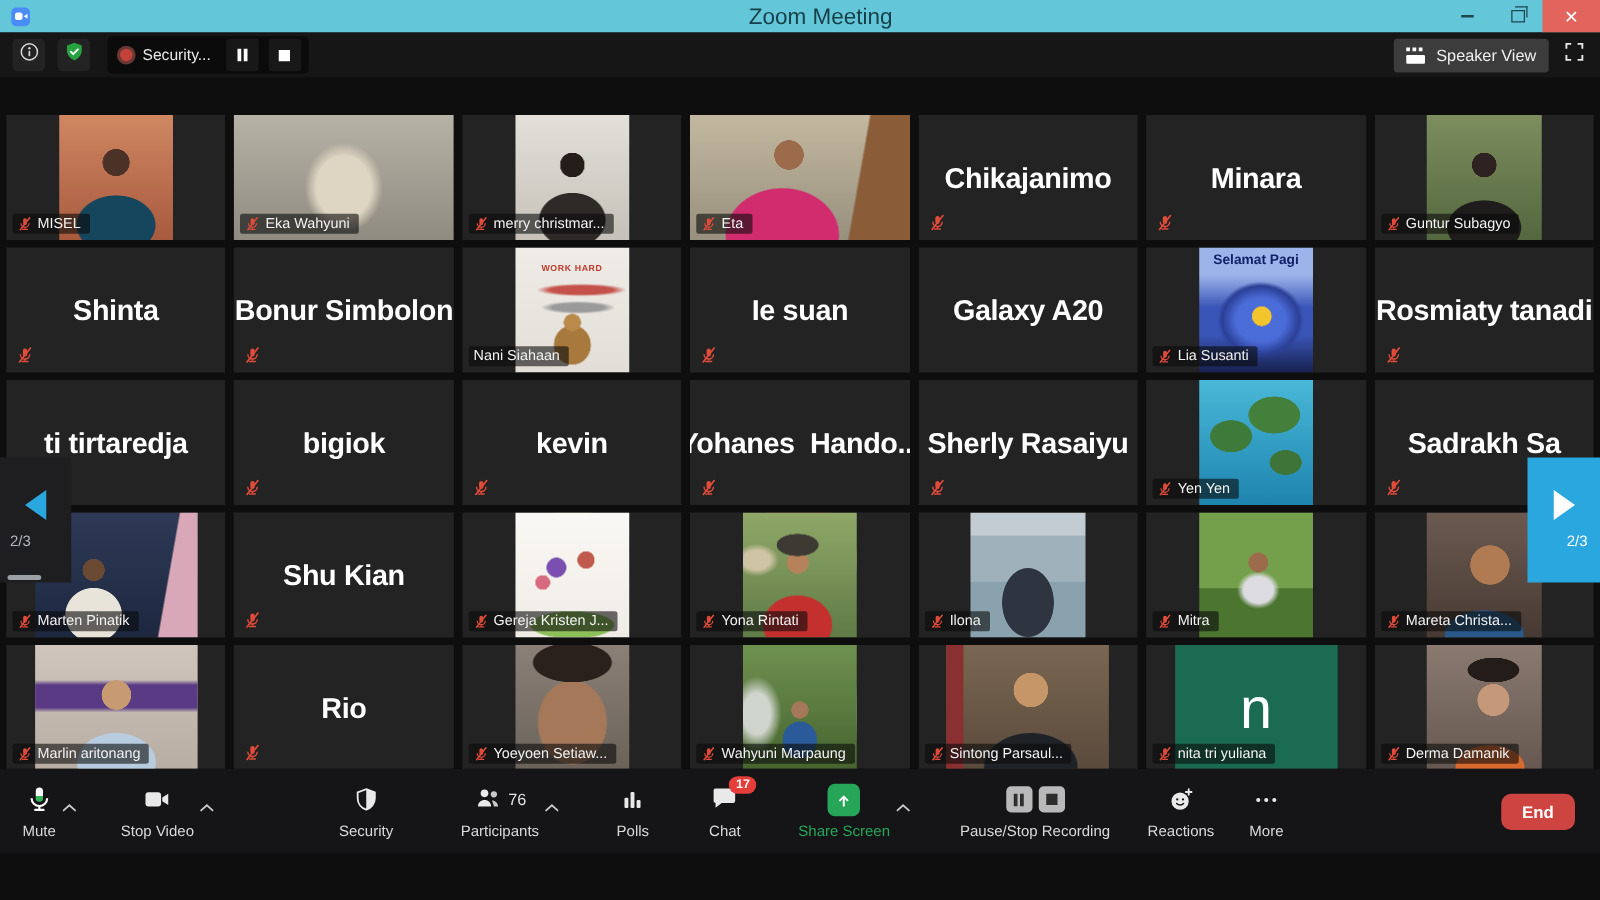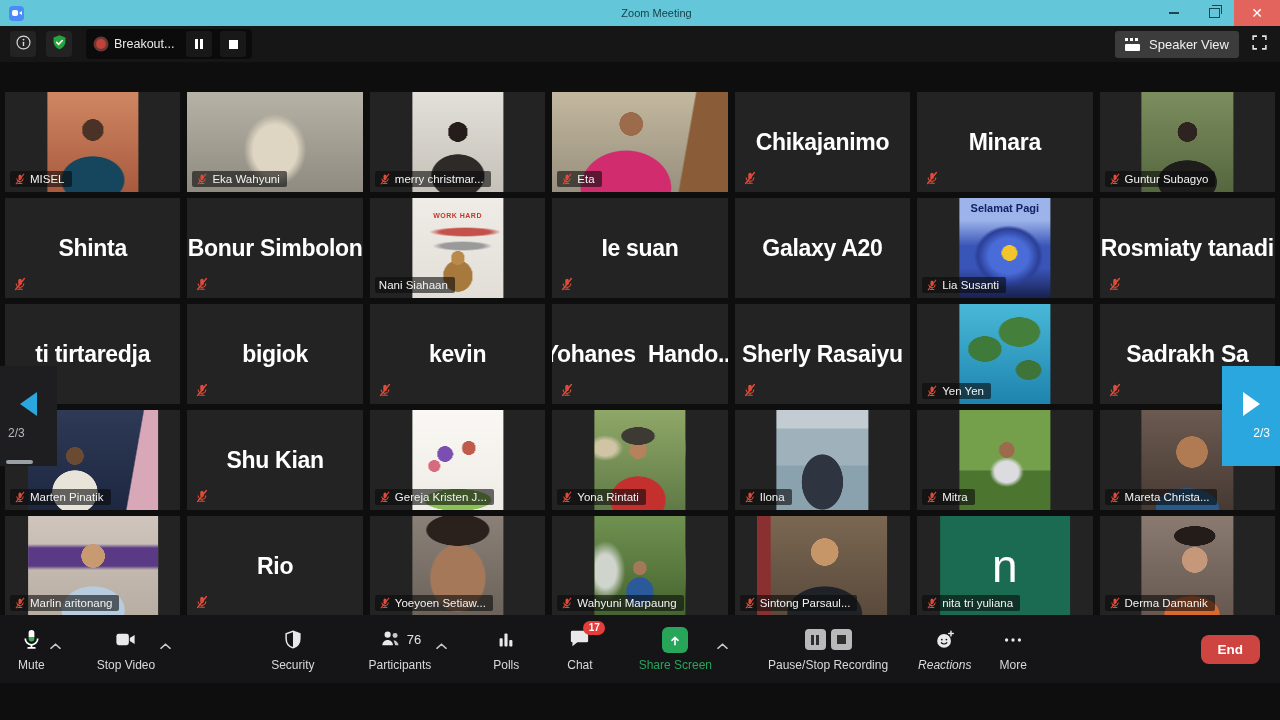--- a/index.html
+++ b/index.html
@@ -3,21 +3,21 @@
 <meta charset="utf-8">
 <style>
   html,body{margin:0;padding:0;}
   body{width:1280px;height:720px;position:relative;overflow:hidden;background:#0e0e0e;
        font-family:"Liberation Sans",sans-serif;-webkit-font-smoothing:antialiased;}
   
   .titlebar{position:absolute;top:0;left:0;right:0;height:26px;background:#63c7d9;display:flex;align-items:center;}
   .titlebar .appico{width:15px;height:15px;margin-left:9px;border-radius:4px;background:#4a8cf7;position:relative;}
   .titlebar .appico::before{content:"";position:absolute;left:3px;top:4.5px;width:6px;height:6px;border-radius:2px;background:#fff;}
   .titlebar .appico::after{content:"";position:absolute;left:9.5px;top:5.5px;border-top:2px solid transparent;border-bottom:2px solid transparent;border-right:3px solid #fff;}
-  .wtitle{position:absolute;left:0;right:0;text-align:center;font-size:11px;color:#17414a;padding-left:33px;}
+  .wtitle{position:absolute;left:0;right:0;text-align:center;font-size:18px;color:#17414a;padding-left:33px;}
   .wctrls{margin-left:auto;display:flex;height:26px;}
   .wbtn{width:40px;height:26px;display:flex;align-items:center;justify-content:center;cursor:default;}
   .wbtn .minbar{width:10px;height:2px;background:#1d4750;}
   .wbtn .restore{width:9px;height:8px;border:1.5px solid #1d4750;position:relative;background:#63c7d9;}
   .wbtn .restore::before{content:"";position:absolute;left:2px;top:-4px;width:9px;height:8px;border:1.5px solid #1d4750;border-bottom:none;border-left:none;}
   .wbtn.close{background:#e2645c;width:46px;}
   .wbtn.close span{color:#fff;font-size:14px;line-height:1;}
   
   .menubar{position:absolute;top:26px;left:0;right:0;height:36px;background:#161616;display:flex;align-items:center;}
   .mb-btn{height:26px;min-width:26px;background:#232323;border-radius:4px;display:flex;align-items:center;justify-content:center;margin-left:10px;}
@@ -159,21 +159,21 @@
   <div class="mb-btn">
     <span>
       <svg viewBox="0 0 20 20" width="17" height="17">
           <path d="M10 1.5l7 2.5v4.5c0 4.5-3 7.8-7 9.5-4-1.7-7-5-7-9.5V4z" fill="#27a23e"></path>
           <path d="M6.6 9.8l2.3 2.4 4.4-4.6" fill="none" stroke="#fff" stroke-width="1.8" stroke-linecap="round" stroke-linejoin="round"></path>
         </svg>
     </span>
   </div>
   <div class="rec-group">
     <span class="rec-dot"></span>
-    <span class="rec-text">Breakout...</span>
+    <span class="rec-text">Security...</span>
     <div class="rec-btn">
         <span class="bar"></span>
         <span class="bar"></span>
       </div>
     <div class="rec-btn">
         <span class="sq"></span>
       </div>
   </div>
   <div class="mb-right">
     <div class="speaker-btn">
@@ -690,21 +690,21 @@
       <span class="recbtn">
           <span class="b"></span>
           <span class="b"></span>
         </span>
       <span class="recbtn">
           <span class="s"></span>
         </span>
     </span>
     <span class="tlabel">Pause/Stop Recording</span>
   </div>
-  <div class="titem" style="margin-left:30px;font-style:italic;">
+  <div class="titem" style="margin-left:30px;">
     <span class="ticon">
       <svg viewBox="0 0 24 24" width="22" height="22">
           <circle cx="11" cy="13" r="7.5" fill="#e9e9e9"></circle>
           <circle cx="8.5" cy="11.5" r="1" fill="#151517"></circle>
           <circle cx="13.5" cy="11.5" r="1" fill="#151517"></circle>
           <path d="M8 15a4 4 0 0 0 6 0" stroke="#151517" stroke-width="1.3" fill="none" stroke-linecap="round"></path>
           <path d="M18.5 2.5v5M16 5h5" stroke="#e9e9e9" stroke-width="1.6" stroke-linecap="round"></path>
         </svg>
     </span>
     <span class="tlabel">Reactions</span>

